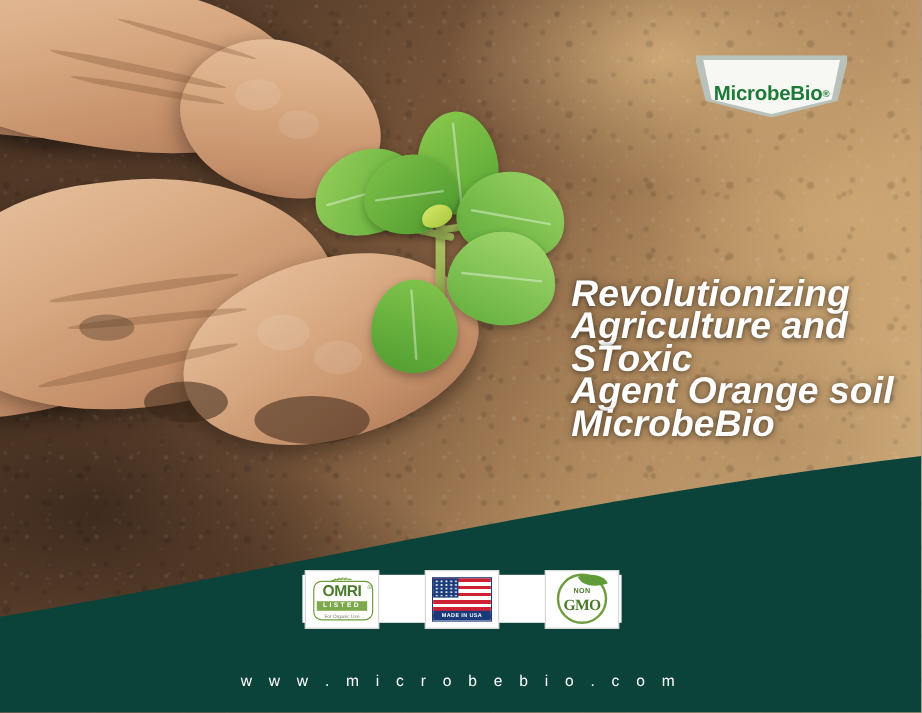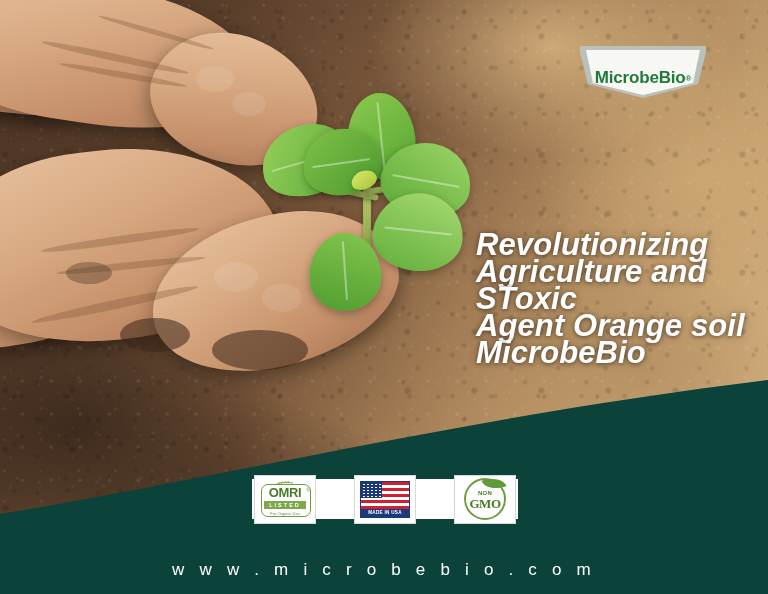--- a/index.html
+++ b/index.html
@@ -71,21 +71,21 @@
   .logo{position:absolute;left:580px;top:46px;width:126px;height:52px;}
   .logo-text{position:absolute;left:0;top:0;width:126px;height:52px;
              display:flex;align-items:center;justify-content:center;
              font-weight:bold;font-size:17px;color:#1e7a38;letter-spacing:-.2px;
              padding-top:12px;box-sizing:border-box;}
   .logo-reg{font-size:8px;vertical-align:super;}
 
   
   .greenwrap{position:absolute;left:0;top:330px;width:768px;height:264px;overflow:hidden;}
   .url{position:absolute;left:0;top:560px;width:768px;text-align:center;
-       color:#fff;font-size:17px;letter-spacing:5.2px;font-weight:500;}
+       color:#fff;font-size:13px;letter-spacing:5.2px;font-weight:500;}
 
   
   .badgestrip{position:absolute;left:252px;top:479px;width:266px;height:40px;
               background:#fff;display:flex;align-items:center;justify-content:space-between;
               padding:0 2px;box-sizing:border-box;}
   .badge{width:62px;height:49px;border:1px solid #d8d8d8;background:#fff;
          display:flex;align-items:center;justify-content:center;box-sizing:border-box;}
 
   
   .omri{width:54px;height:41px;position:relative;}

